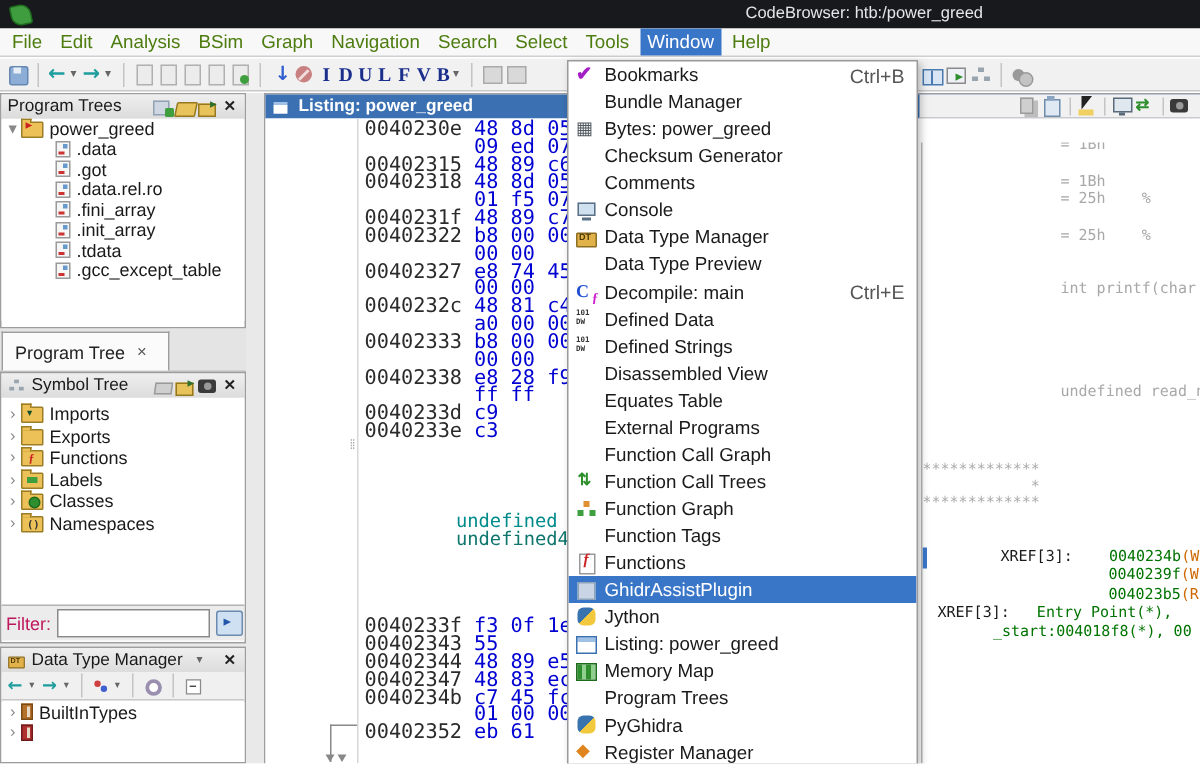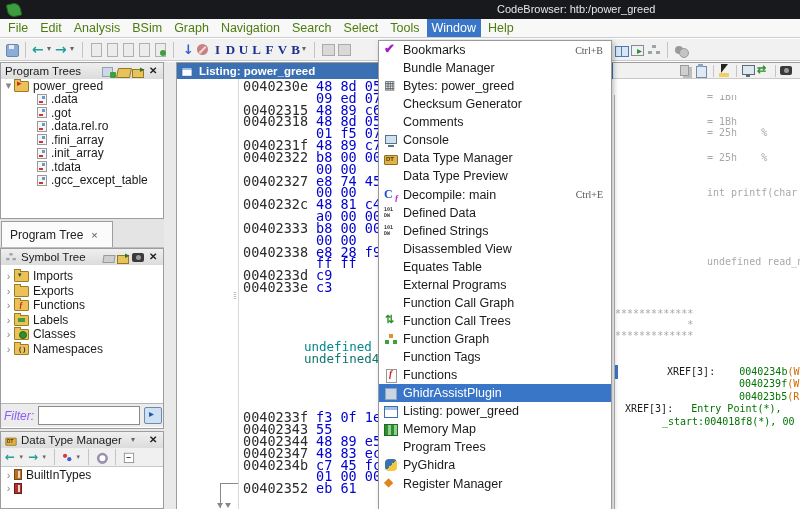--- a/index.html
+++ b/index.html
@@ -107,21 +107,21 @@
   .fold.b-classes::after{content:"";position:absolute;left:4px;top:1px;width:6px;height:6px;border-radius:50%;background:#2f8f2f;border:1px solid #1d6b1d;}
   .fold.b-namespaces::after{content:"()";color:#333;font:bold 7px "DejaVu Sans Mono",monospace;position:absolute;left:3px;top:1px;}
   .spage{width:10px;height:11px;background:#f6f6f6;border:1px solid #9a9a9a;position:relative;display:inline-block;flex:none;box-sizing:border-box;}
   .spage::after{content:"";position:absolute;left:1px;bottom:1px;width:4px;height:2px;background:#c33;}
   .spage::before{content:"";position:absolute;right:1px;top:1px;width:3px;height:3px;background:#69c;}
   #pt-hscroll{left:1px;top:213px;width:108px;height:3px;background:var(--hscroll_blue,#7ba7e0);}
   #prog-tab{left:0;top:219px;width:164px;height:28px;background:#e4e4e4;border-bottom:1px solid #bdbdbd;}
   .tab{position:absolute;left:1px;top:2px;width:112px;height:26px;background:#fbfbfb;border:1px solid #9d9d9d;border-bottom:none;display:flex;align-items:center;padding:0 8px;box-sizing:border-box;font-size:12px;color:#222;}
   .tabx{margin-left:8px;color:#555;font-size:11px;}
   #filter-row{position:absolute;left:0;bottom:1px;height:24px;width:162px;background:#ececec;border-top:1px solid #b5b5b5;display:flex;align-items:center;padding:0 3px;box-sizing:border-box;}
-  #filter-row label{font-size:12px;color:#8b5cf6;margin-right:4px;font-style:italic;}
+  #filter-row label{font-size:12px;color:#be185d;margin-right:4px;}
   #filter-input{width:96px;height:15px;border:1px solid #8a8a8a;background:#fff;font-size:11px;}
   .go-btn{width:16px;height:15px;background:#cfe0f2;border:1px solid #6a8ab0;border-radius:2px;margin-left:4px;position:relative;flex:none;}
   .go-btn::before{content:"▸";position:absolute;left:4px;top:0;color:#2255aa;font-size:10px;}
   #dtm-toolbar{position:absolute;left:0;top:16px;height:19px;width:162px;background:#f0f0f0;border-bottom:1px solid #c9c9c9;display:flex;align-items:center;padding-left:2px;box-sizing:border-box;}
   #dtm-toolbar .ig{transform:scale(.85);}
   .books{width:14px;height:11px;display:inline-block;position:relative;flex:none;background:linear-gradient(90deg,#b03030 0 3px,#e0e0e0 3px 4px,#2f8f2f 4px 7px,#e0e0e0 7px 8px,#3050b0 8px 11px);border:1px solid #777;box-sizing:border-box;}
   .book{width:8px;height:11px;display:inline-block;background:#b5702a;border:1px solid #7a4a15;position:relative;flex:none;box-sizing:border-box;}
   .book::after{content:"";position:absolute;right:1px;top:1px;bottom:1px;width:2px;background:#e8d9c5;}
   .book.red{background:#b03030;border-color:#701a1a;}
   
@@ -150,21 +150,21 @@
   .c-g{color:var(--xref_green,#007400);}
   .c-o{color:var(--xref_orange,#d06800);}
   #rp-tick{position:absolute;left:0;top:270px;width:3px;height:14px;background:var(--accent,#3a76c8);}
   
   #window-menu{left:378px;top:40px;width:234px;height:470px;background:#fff;border:1px solid #9a9a9a;box-shadow:2px 2px 5px rgba(0,0,0,.25);z-index:9;box-sizing:border-box;overflow:hidden;}
   .wmrow{height:18.07px;display:flex;align-items:center;padding:0 8px 0 4px;}
   .wmrow.hl{background:var(--accent,#3a76c8);}
   .wmic{width:18px;height:15px;position:relative;flex:none;}
   .wmlabel{font-size:12.5px;color:#1a1a1a;margin-left:2px;white-space:nowrap;}
   .wmrow.hl .wmlabel{color:#fff;}
-  .wmsc{margin-left:auto;font-size:10px;color:#555;font-family:Liberation Serif, serif;}
+  .wmsc{margin-left:auto;font-size:13px;color:#555;}
 </style>
 </head>
 <body>
 
 <div class="abs" id="titlebar">
   <span class="dragon"></span>
   <span class="ttext">CodeBrowser: htb:/power_greed</span>
 </div>
 
 <div class="abs" id="menubar">
@@ -536,20 +536,25 @@
       <span class="wmic ig ig-functions-icon"></span>
       <span class="wmlabel">Functions</span>
       <span class="wmsc"></span>
     </div>
     <div class="wmrow hl">
       <span class="wmic ig ig-plugin-icon"></span>
       <span class="wmlabel">GhidrAssistPlugin</span>
       <span class="wmsc"></span>
     </div>
     <div class="wmrow">
+      <span class="wmic ig ig-python-icon"></span>
+      <span class="wmlabel">Jython</span>
+      <span class="wmsc"></span>
+    </div>
+    <div class="wmrow">
       <span class="wmic ig ig-listing-icon"></span>
       <span class="wmlabel">Listing: power_greed</span>
       <span class="wmsc"></span>
     </div>
     <div class="wmrow">
       <span class="wmic ig ig-memory-map-icon"></span>
       <span class="wmlabel">Memory Map</span>
       <span class="wmsc"></span>
     </div>
     <div class="wmrow">

